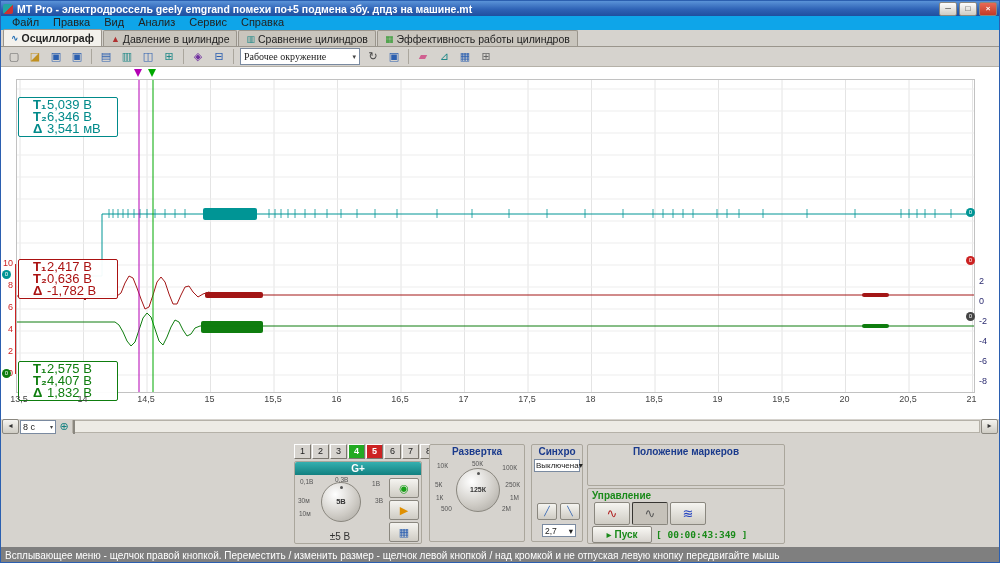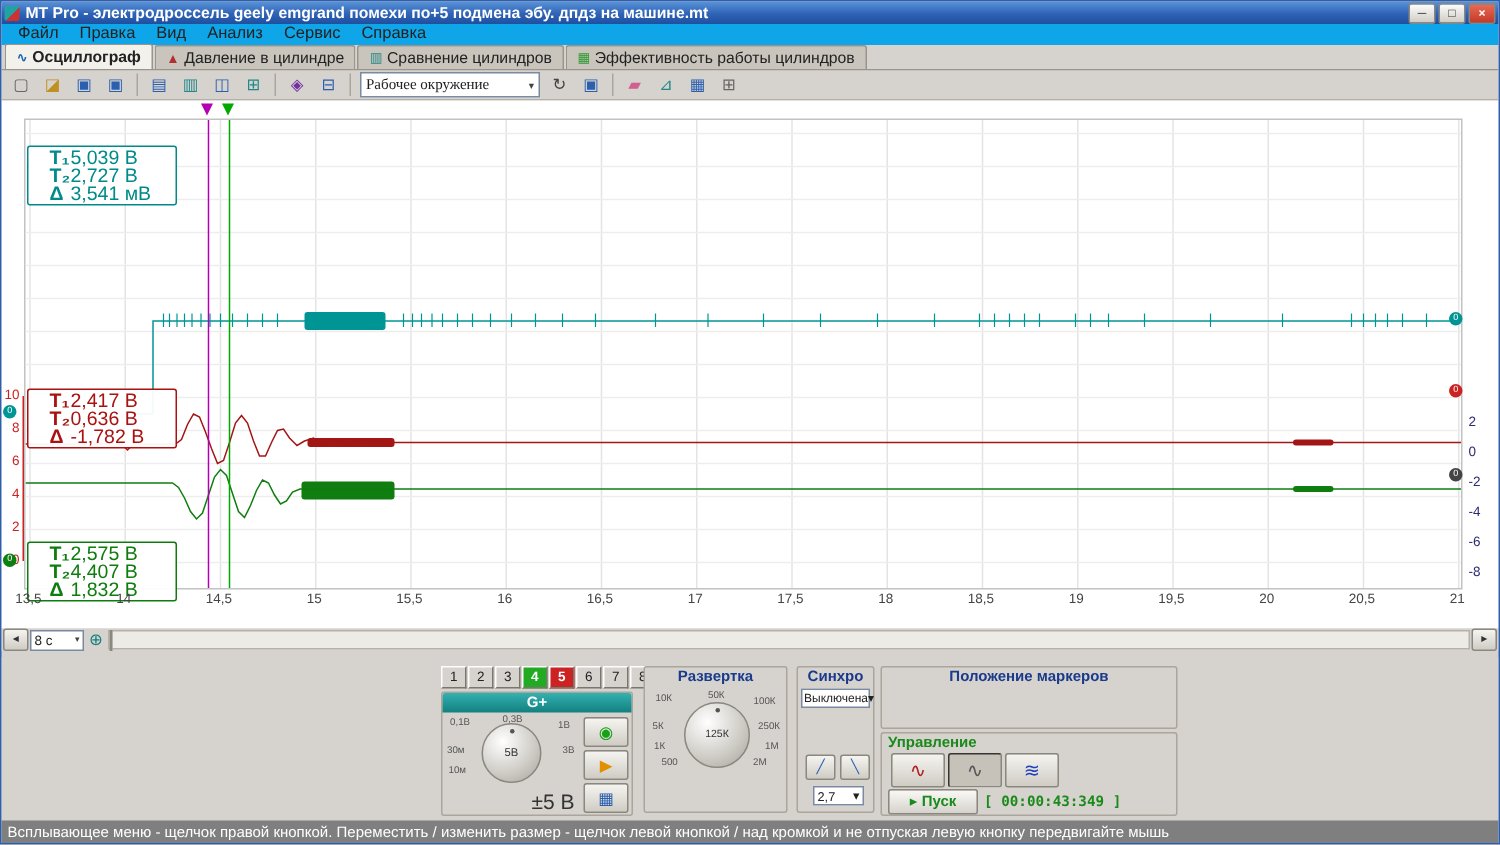--- a/index.html
+++ b/index.html
@@ -52,27 +52,27 @@
   
   .controls{position:absolute;top:437px;left:0;right:0;height:109px;background:#d6d3ce;}
   .ch-row{position:absolute;left:293px;top:6px;display:flex;gap:1px;}
   .ch-btn{width:15px;height:13px;text-align:center;line-height:12px;font-size:9px;background:#d6d3ce;border:1px solid;border-color:#fdfdfd #7a766e #7a766e #fdfdfd;}
   .panel{position:absolute;border:1px solid #aaa69c;border-radius:2px;background:#d6d3ce;box-sizing:border-box;}
   .panel-title{position:absolute;top:1px;left:0;width:100%;text-align:center;font-size:10px;font-weight:bold;color:#1a3a8c;}
   .gain{left:293px;top:23px;width:128px;height:83px;}
   .gain-header{height:13px;line-height:13px;text-align:center;color:#fff;font-weight:bold;font-size:10px;background:linear-gradient(#35b0b0,#128080);border-radius:2px 2px 0 0;}
   .dial-wrap{position:absolute;width:86px;height:52px;}
   .gain .dial-wrap{left:2px;top:15px;}
-  .dial{position:absolute;border-radius:50%;background:radial-gradient(circle at 35% 30%,#ffffff,#cdcac4 60%,#a5a29c);border:1px solid #8a877f;text-align:center;font-weight:normal;color:#333;}
+  .dial{position:absolute;border-radius:50%;background:radial-gradient(circle at 35% 30%,#ffffff,#cdcac4 60%,#a5a29c);border:1px solid #8a877f;text-align:center;font-weight:bold;color:#333;}
   .dial::after{content:"";position:absolute;left:50%;top:3px;width:3px;height:3px;margin-left:-1px;border-radius:50%;background:#555;}
   .gain .dial{left:24px;top:5px;width:38px;height:38px;line-height:38px;font-size:7.5px;}
   .dlab{position:absolute;font-size:6.5px;color:#555;white-space:nowrap;}
   .p-tl{left:3px;top:1px}.p-t{left:38px;top:-1px}.p-tr{right:3px;top:3px}.p-r{right:0;top:20px}
   .p-rb{right:1px;top:33px}.p-br{right:9px;top:44px}.p-l{left:1px;top:20px}.p-lb{left:2px;top:33px}.p-bl{left:7px;top:44px}
-  .range-label{position:absolute;left:2px;bottom:1px;width:86px;text-align:right;font-size:14px;color:#333;}
+  .range-label{position:absolute;left:2px;bottom:1px;width:86px;text-align:center;font-size:10px;color:#333;}
   .gain-btns{position:absolute;left:94px;top:16px;display:flex;flex-direction:column;gap:2px;}
   .gbtn{width:28px;height:18px;display:flex;align-items:center;justify-content:center;font-size:11px;background:linear-gradient(#f5f4f0,#cfccc4);border:1px solid #8a877f;border-radius:2px;}
   .sweep{left:428px;top:6px;width:96px;height:98px;}
   .sweep .dial-wrap{left:4px;top:16px;width:86px;height:60px;}
   .sweep .dial{left:22px;top:7px;width:42px;height:42px;line-height:42px;font-size:7px;}
   .sync{left:530px;top:6px;width:52px;height:98px;}
   .sync-combo{position:absolute;left:2px;top:14px;width:46px;height:13px;background:#fff;border:1px solid #7a8aa0;font-size:8px;display:flex;align-items:center;justify-content:space-between;padding:0 1px;box-sizing:border-box;}
   .sync-btns{position:absolute;left:5px;top:58px;display:flex;gap:3px;}
   .sync-btn{width:18px;height:15px;text-align:center;line-height:14px;font-size:9px;color:#2b5fb0;background:linear-gradient(#f5f4f0,#cfccc4);border:1px solid #8a877f;border-radius:2px;}
   .level-combo{position:absolute;left:10px;top:79px;width:34px;height:13px;background:#fff;border:1px solid #7a8aa0;font-size:8.5px;display:flex;align-items:center;justify-content:space-between;padding:0 2px;box-sizing:border-box;}
@@ -255,21 +255,21 @@
       </svg>
     <div class="left-axis-line"></div>
 
     <div class="cursor-box" style="top: 30px; border-color: rgb(0, 138, 138); color: rgb(0, 138, 138);">
       <div class="cb-row">
           <span class="cb-k">T₁</span>
           <span class="cb-v">5,039 В</span>
         </div>
       <div class="cb-row">
           <span class="cb-k">T₂</span>
-          <span class="cb-v">2,727 В</span>
+          <span class="cb-v">6,346 В</span>
         </div>
       <div class="cb-row">
           <span class="cb-k">Δ</span>
           <span class="cb-v">3,541 мВ</span>
         </div>
     </div>
     <div class="cursor-box" style="top: 192px; border-color: rgb(170, 17, 17); color: rgb(170, 17, 17);">
       <div class="cb-row">
           <span class="cb-k">T₁</span>
           <span class="cb-v">2,417 В</span>

